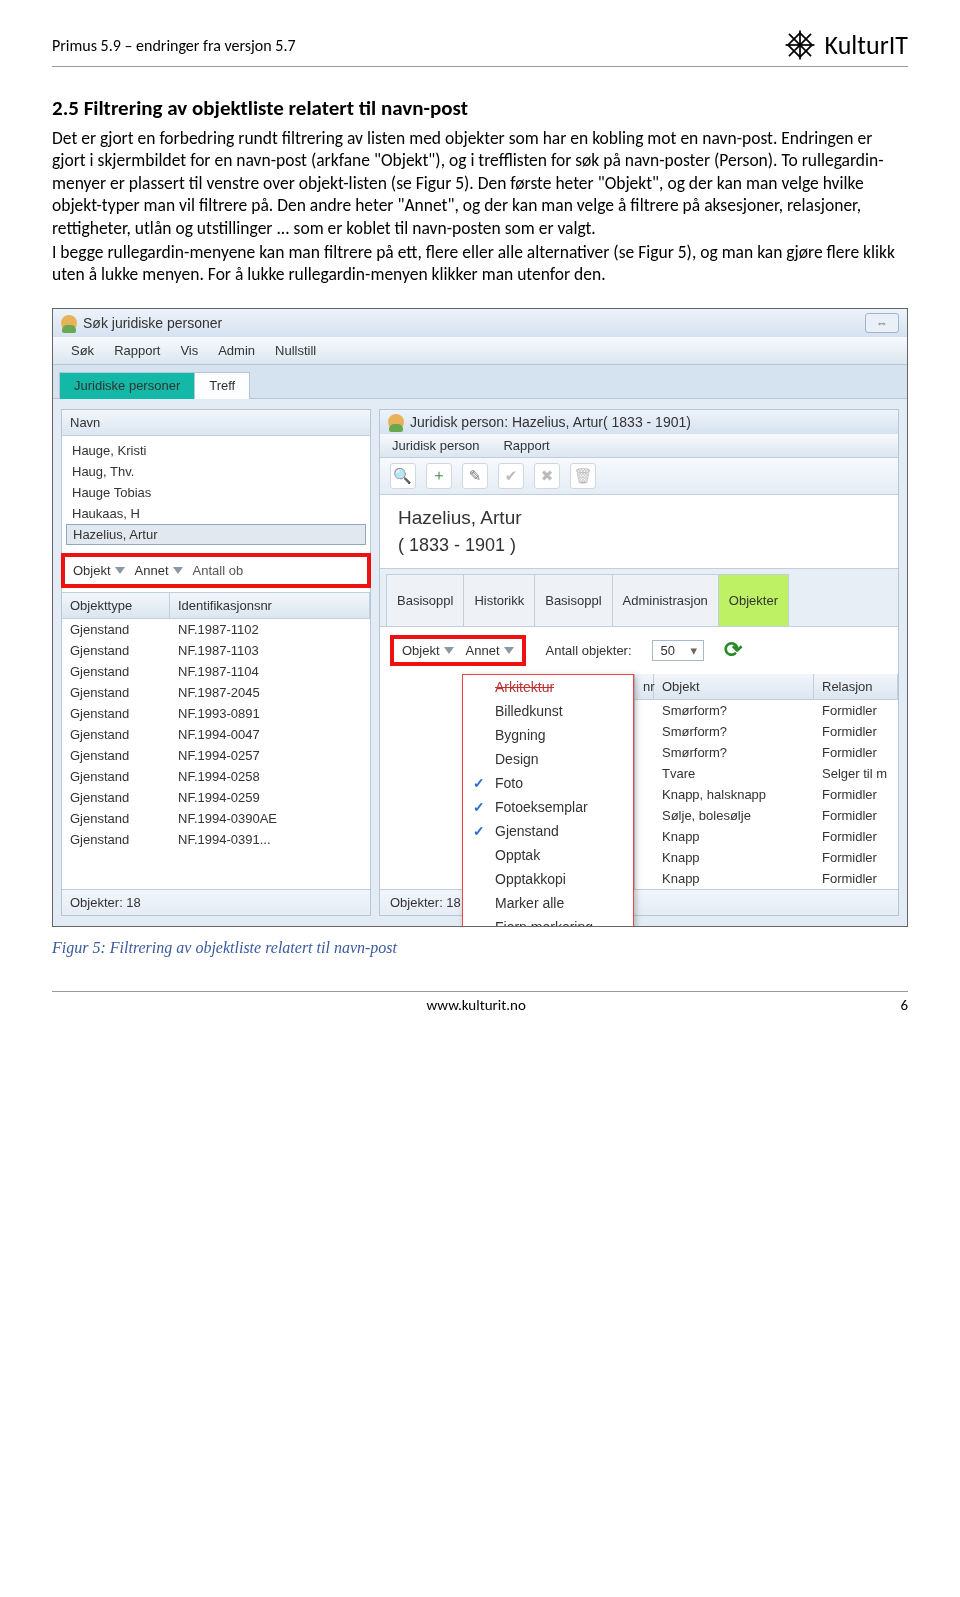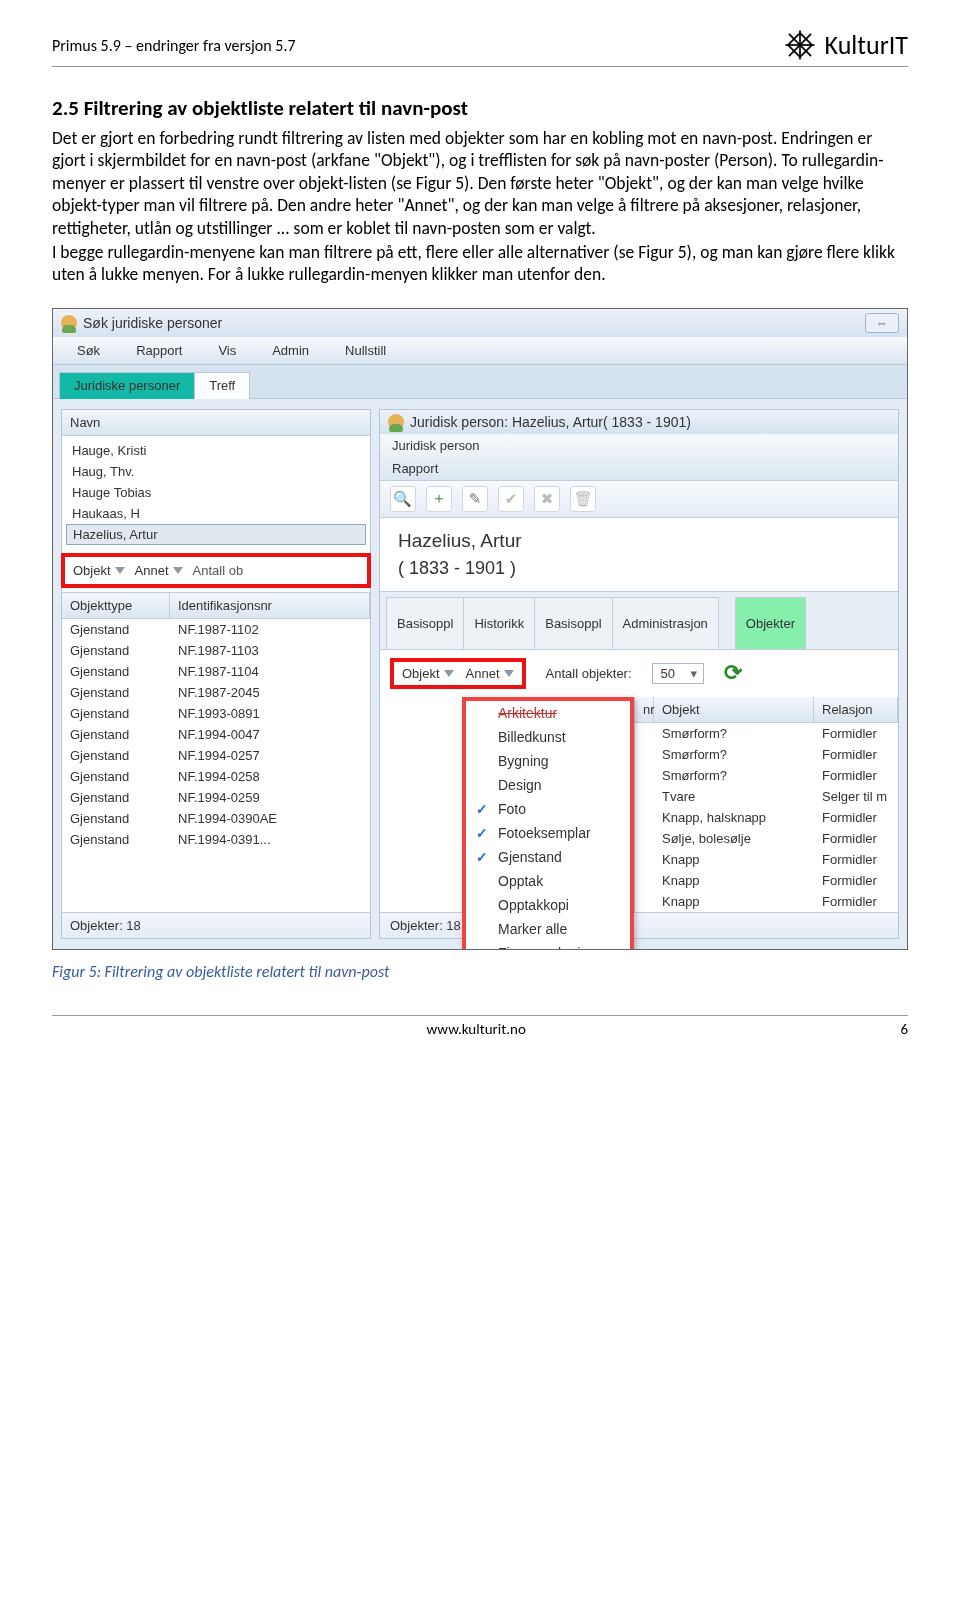--- a/index.html
+++ b/index.html
@@ -41,20 +41,21 @@
   p.body-text {
     font-size: 17.5px;
     line-height: 1.28;
     margin: 0 0 2px 0;
   }
   .fig-caption {
     color: #3a5aa0;
     font-style: italic;
     font-size: 16px;
     margin-top: 12px;
+    font-family: Liberation Serif, serif;
   }
   .page-footer {
     border-top: 1px solid #999;
     margin-top: 34px;
     padding-top: 4px;
     display: flex;
     justify-content: space-between;
     font-size: 15px;
   }
   .page-footer .center { flex: 1; text-align: center; }
@@ -98,23 +99,23 @@
     content:'';
     position:absolute;
     bottom:-2px; left:1px;
     width:14px; height:8px;
     background:#6aa84f;
     border-radius:5px 5px 2px 2px;
   }
   .menu-bar {
     background: linear-gradient(#f7fafd, #dbe6f0);
     border-bottom: 1px solid #b7c6d6;
-    padding: 3px 14px;
+    padding: 3px 8px;
     display: flex;
-    gap: 16px;
+    gap: 0;
     align-items: flex-end;
   }
   .menu-bar span {
     padding: 3px 10px;
   }
   .outer-tabs-bar {
     background: #d5e2ef;
     padding: 6px 6px 0 6px;
     border-bottom: 1px solid #b7c6d6;
     display:flex;
@@ -216,21 +217,20 @@
   .right-title {
     background: linear-gradient(#eef3fa, #d5e2f0);
     padding: 4px 8px;
     display:flex; align-items:center; gap:6px;
     font-size: 14px;
   }
   .right-menu {
     background: linear-gradient(#f7fafd, #dbe6f0);
     border-bottom: 1px solid #c1cedd;
     display:flex;
-    flex-direction:column;
   }
   .right-menu span { padding: 4px 12px; }
   .toolbar-icons {
     background: linear-gradient(#f7fafd, #e4ecf5);
     border-bottom: 1px solid #c1cedd;
     display:flex; gap:10px;
     padding: 5px 10px;
   }
   .ticon {
     width: 26px; height: 26px;
@@ -255,22 +255,21 @@
   .inner-tab {
     padding: 18px 10px;
     border: 1px solid #c1cedd;
     background: #eef2f7;
     margin-right: -1px;
     font-size: 13px;
     position: relative;
     top:1px;
   }
   .inner-tab.active {
-    background: #86efac;
-    margin-left: 17px;
+    background: #bef264;
   }
   .filter-row2 {
     display:flex;
     align-items:center;
     gap: 20px;
     padding: 8px 10px;
     background: #fff;
     position: relative;
   }
   .red2 {
@@ -300,21 +299,21 @@
     flex:1;
     background:#fff;
     position: relative;
   }
   .dropdown-pop {
     position: absolute;
     left: 82px;
     top: 0;
     width: 172px;
     background: #fff;
-    border: 4px solid #ef4444;
+    border: 1px solid #ef4444;
     box-shadow: 2px 2px 6px rgba(0,0,0,0.25);
     z-index: 10;
     font-size: 14px;
   }
   .dd-item {
     display:flex; align-items:center;
     padding: 4px 10px;
     gap: 8px;
   }
   .dd-check {

